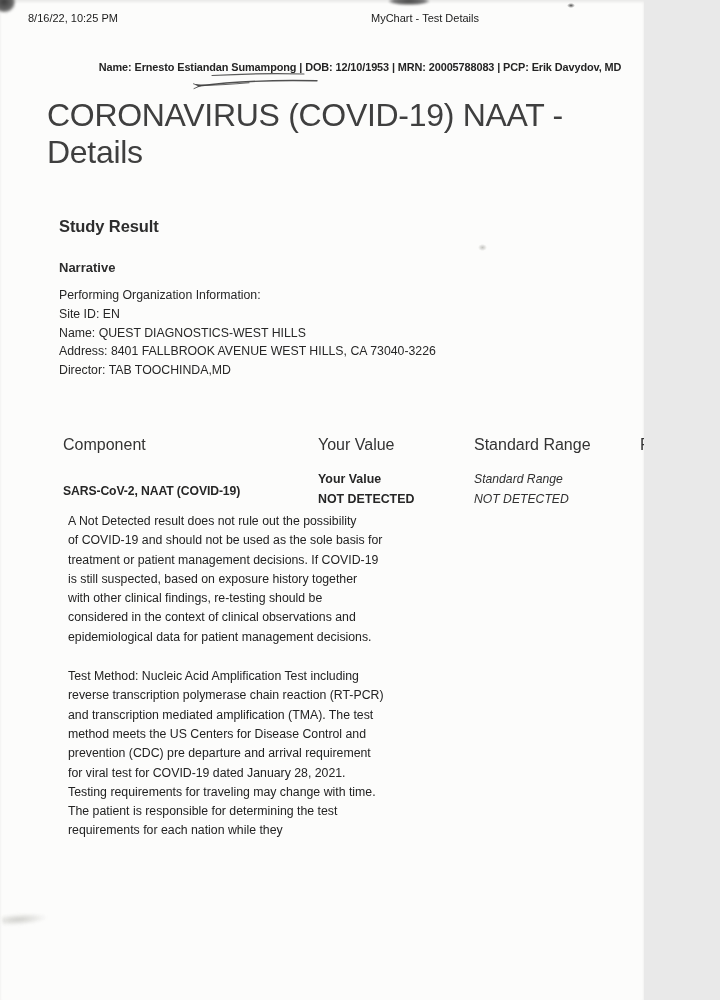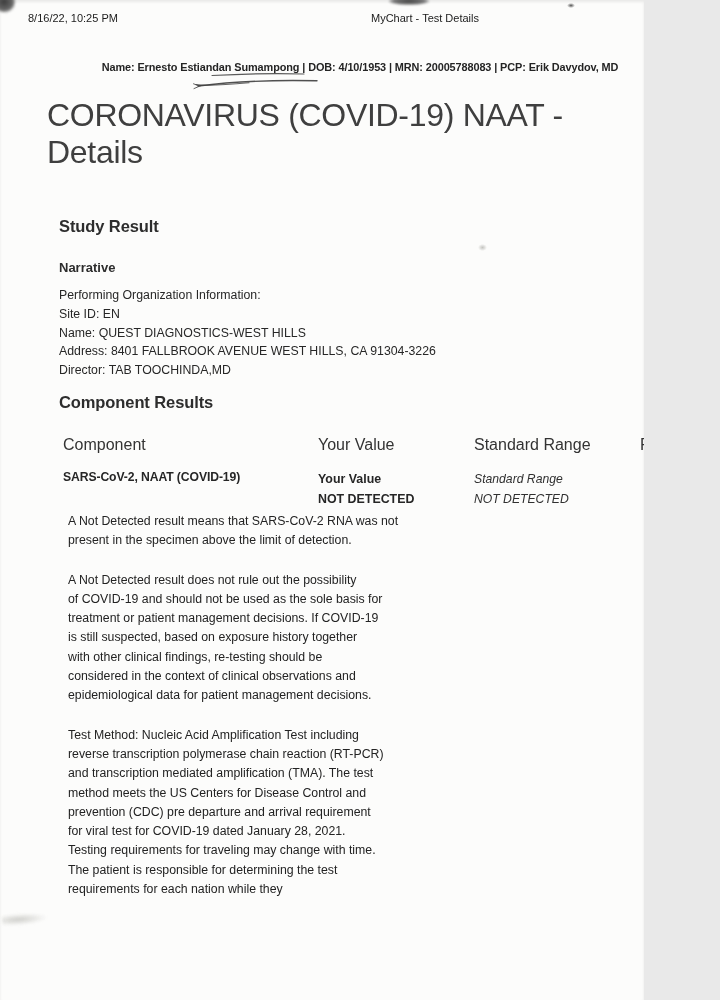--- a/index.html
+++ b/index.html
@@ -39,21 +39,21 @@
   .narrative-text{
     top:286px;left:59px;width:560px;
     font-size:12.3px;line-height:18.8px;color:#272727;
   }
   
   .col-head{font-size:16px;color:#333;}
   .ch-component{top:436px;left:63px;}
   .ch-value{top:436px;left:318px;}
   .ch-range{top:436px;left:474px;}
   .ch-flag{top:436px;left:640px;}
-  .row-component{top:470px;left:63px;font-size:12.2px;font-weight:700;color:#262626;letter-spacing:-0.1px;}
+  .row-component{top:484px;left:63px;font-size:12.2px;font-weight:700;color:#262626;letter-spacing:-0.1px;}
   .row-value{top:470px;left:318px;font-size:12.4px;font-weight:700;color:#262626;line-height:19.5px;}
   .row-range{top:470px;left:474px;font-size:12.2px;font-style:italic;color:#303030;line-height:19.5px;}
   .row-flag{top:470px;left:616px;font-size:12.2px;color:#303030;}
   
   .notes{
     top:512px;left:68px;width:430px;
     font-size:12.3px;line-height:19.3px;color:#232323;
   }
   .notes .para{margin:0 0 20px 0;}
   .notes .para:last-child{margin-bottom:18px;}
@@ -69,60 +69,57 @@
   .sm-bottom{top:913px;left:2px;width:46px;height:12px;background:radial-gradient(ellipse at 35% 50%,#cfcfcb 0%,transparent 70%);filter:blur(1px);transform:rotate(-4deg);}
 </style>
 </head>
 <body>
 
 <div class="page">
 
   <div class="abs ph-date">8/16/22, 10:25 PM</div>
   <div class="abs ph-title">MyChart - Test Details</div>
 
-  <div class="abs patient-line">Name: Ernesto Estiandan Sumampong | DOB: 4/10/1953 | MRN: 20005788083 | PCP: Erik Davydov, MD</div>
+  <div class="abs patient-line">Name: Ernesto Estiandan Sumampong | DOB: 12/10/1953 | MRN: 20005788083 | PCP: Erik Davydov, MD</div>
 
   <svg class="abs pen-mark" viewBox="0 0 136 22" fill="none" xmlns="http://www.w3.org/2000/svg">
     <path d="M21,5.5 C 52,3.8 86,3.2 113,4" stroke="#3d3d3d" stroke-width="1.1" stroke-linecap="round" opacity="0.85"></path>
     <path d="M7,16 C 38,12 82,9.8 126,10.8" stroke="#3d3d3d" stroke-width="1.4" stroke-linecap="round" opacity="0.9"></path>
     <path d="M5,14.6 C 18,16.4 34,15 58,12.8" stroke="#3d3d3d" stroke-width="1.1" stroke-linecap="round" opacity="0.8"></path>
     <path d="M9,16.2 L 2.5,13.8 M 8,16.4 L 3,18.6" stroke="#3d3d3d" stroke-width="1" stroke-linecap="round" opacity="0.8"></path>
   </svg>
 
   <div class="abs doc-title">CORONAVIRUS (COVID-19) NAAT - Details</div>
 
   <div class="abs h2 study-h2">Study Result</div>
   <div class="abs narrative-h3">Narrative</div>
   <div class="abs narrative-text prewrap">Performing Organization Information:
 Site ID: EN
 Name: QUEST DIAGNOSTICS-WEST HILLS
-Address: 8401 FALLBROOK AVENUE WEST HILLS, CA 91304-3226
+Address: 8401 FALLBROOK AVENUE WEST HILLS, CA 73040-3226
 Director: TAB TOOCHINDA,MD</div>
 
-  <div class="abs h2 comp-h2">Component Results</div>
 
   <div class="abs col-head ch-component">Component</div>
   <div class="abs col-head ch-value">Your Value</div>
   <div class="abs col-head ch-range">Standard Range</div>
   <div class="abs col-head ch-flag">Flag</div>
 
   <div class="abs row-component">SARS-CoV-2, NAAT (COVID-19)</div>
   <div class="abs row-value">
     <div>Your Value</div>
     <div>NOT DETECTED</div>
   </div>
   <div class="abs row-range">
     <div>Standard Range</div>
     <div>NOT DETECTED</div>
   </div>
   <div class="abs row-flag"></div>
 
   <div class="abs notes">
-    <div class="para prewrap">A Not Detected result means that SARS-CoV-2 RNA was not
-present in the specimen above the limit of detection.</div>
     <div class="para prewrap">A Not Detected result does not rule out the possibility
 of COVID-19 and should not be used as the sole basis for
 treatment or patient management decisions. If COVID-19
 is still suspected, based on exposure history together
 with other clinical findings, re-testing should be
 considered in the context of clinical observations and
 epidemiological data for patient management decisions.</div>
     <div class="para prewrap">Test Method: Nucleic Acid Amplification Test including
 reverse transcription polymerase chain reaction (RT-PCR)
 and transcription mediated amplification (TMA). The test

